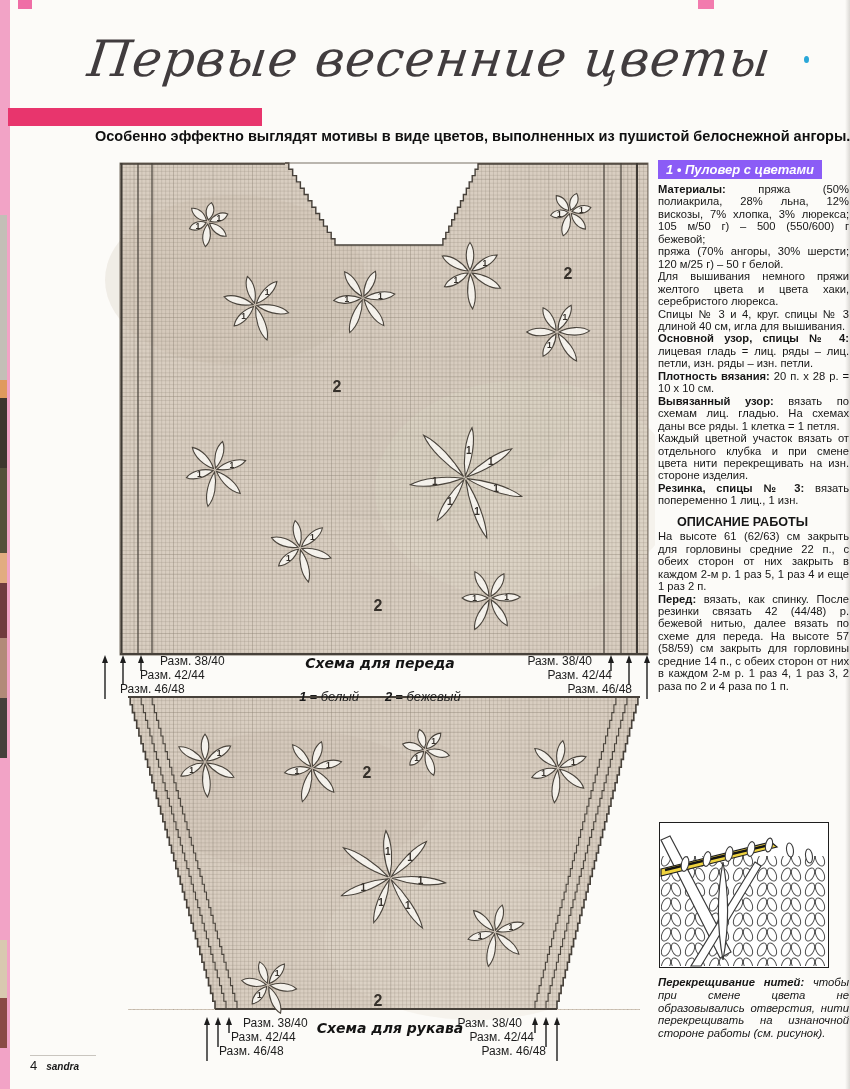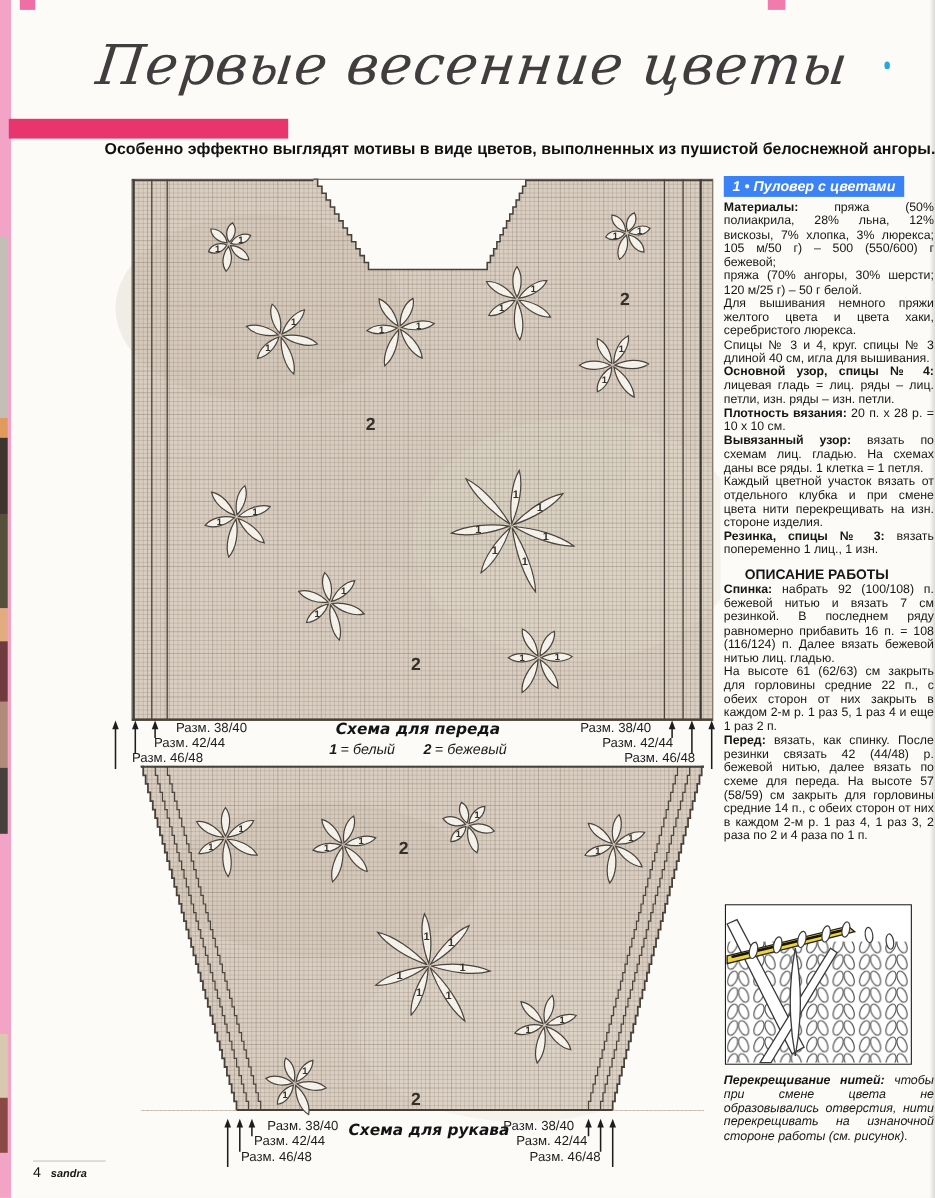--- a/index.html
+++ b/index.html
@@ -24,33 +24,33 @@
   #subtitle{left:95px;top:128px;font-weight:700;font-size:14.5px;white-space:nowrap;color:#101010;}
 
   
   #charts-svg{left:95px;top:160px;width:560px;height:860px;}
 
   
   .sz-group{position:absolute;height:48px;}
   .sz-label{position:absolute;font-size:12px;color:#1d1d1d;white-space:nowrap;}
   .cap-center{position:absolute;text-align:center;}
   .cap-title{font-family:"DejaVu Sans","Liberation Sans",sans-serif;font-style:italic;font-weight:700;font-size:14px;color:#141414;text-align:center;}
-  .cap-legend{margin-top:2px;font-style:italic;font-size:13px;color:#1a1a1a;}
+  .cap-legend{margin-top:18px;font-style:italic;font-size:13px;color:#1a1a1a;}
   .cap-legend b{font-weight:700;font-style:italic;margin-right:3px;}
   .cap-legend .gap{display:inline-block;width:26px;}
   #front-cap-center{left:255px;top:655px;width:250px;}
   #sleeve-cap-center{left:298px;top:1020px;width:184px;}
   #front-sz-left{left:100px;top:653px;width:190px;}
   #front-sz-right{left:464px;top:653px;width:190px;}
   #sleeve-sz-left{left:203px;top:1015px;width:175px;}
   #sleeve-sz-right{left:398px;top:1015px;width:164px;}
   .arrows{position:absolute;top:0;}
 
   
-  #col-header{left:658px;top:160px;width:164px;height:19px;background:#3b82f6;color:#fff;
+  #col-header{left:658px;top:160px;width:164px;height:19px;background:#8b5cf6;color:#fff;
               text-align:center;font-style:italic;font-weight:700;font-size:13px;line-height:19px;}
   #instr{left:658px;top:183px;width:191px;font-size:11.2px;line-height:12.45px;text-align:justify;}
   #instr p{margin:0;}
   #instr .lead{font-weight:700;}
   #instr .h2{font-weight:700;font-size:12.6px;margin:9px 0 2px 0;text-align:left;padding-left:19px;}
   #tech-illo{left:659px;top:822px;width:170px;height:146px;}
   #tip{left:658px;top:976px;width:191px;margin:0;font-style:italic;font-size:11.3px;line-height:12.8px;text-align:justify;}
   #tip b{font-weight:700;}
 
   
@@ -390,21 +390,20 @@
       <p><span class="lead">Материалы: </span>пряжа (50% полиакрила, 28% льна, 12% вискозы, 7% хлопка, 3% люрекса; 105 м/50 г) – 500 (550/600) г бежевой;</p>
       <p>пряжа (70% ангоры, 30% шерсти; 120 м/25 г) – 50 г белой.</p>
       <p>Для вышивания немного пряжи желтого цвета и цвета хаки, серебристого люрекса.</p>
       <p>Спицы № 3 и 4, круг. спицы № 3 длиной 40 см, игла для вышивания.</p>
       <p><span class="lead">Основной узор, спицы № 4: </span>лицевая гладь = лиц. ряды – лиц. петли, изн. ряды – изн. петли.</p>
       <p><span class="lead">Плотность вязания: </span>20 п. х 28 р. = 10 х 10 см.</p>
       <p><span class="lead">Вывязанный узор: </span>вязать по схемам лиц. гладью. На схемах даны все ряды. 1 клетка = 1 петля.</p>
       <p>Каждый цветной участок вязать от отдельного клубка и при смене цвета нити перекрещивать на изн. стороне изделия.</p>
       <p><span class="lead">Резинка, спицы № 3: </span>вязать попеременно 1 лиц., 1 изн.</p>
       <p class="h2">ОПИСАНИЕ РАБОТЫ</p>
-      <p><span class="lead">Спинка: </span>набрать 92 (100/108) п. бежевой нитью и вязать 7 см резинкой. В последнем ряду равномерно прибавить 16 п. = 108 (116/124) п. Далее вязать бежевой нитью лиц. гладью.</p>
       <p>На высоте 61 (62/63) см закрыть для горловины средние 22 п., с обеих сторон от них закрыть в каждом 2-м р. 1 раз 5, 1 раз 4 и еще 1 раз 2 п.</p>
       <p><span class="lead">Перед: </span>вязать, как спинку. После резинки связать 42 (44/48) р. бежевой нитью, далее вязать по схеме для переда. На высоте 57 (58/59) см закрыть для горловины средние 14 п., с обеих сторон от них в каждом 2-м р. 1 раз 4, 1 раз 3, 2 раза по 2 и 4 раза по 1 п.</p>
     </div>
 
   <svg class="abs" id="tech-illo" viewBox="0 0 170 146">
     <defs>
       <pattern id="knit" width="24" height="15" patternUnits="userSpaceOnUse">
         <g stroke="#4a4a4a" stroke-width="1" fill="#ffffff">
           <ellipse cx="7" cy="7.5" rx="4" ry="7" transform="rotate(24 7 7.5)"></ellipse>
           <ellipse cx="17" cy="7.5" rx="4" ry="7" transform="rotate(-24 17 7.5)"></ellipse>

